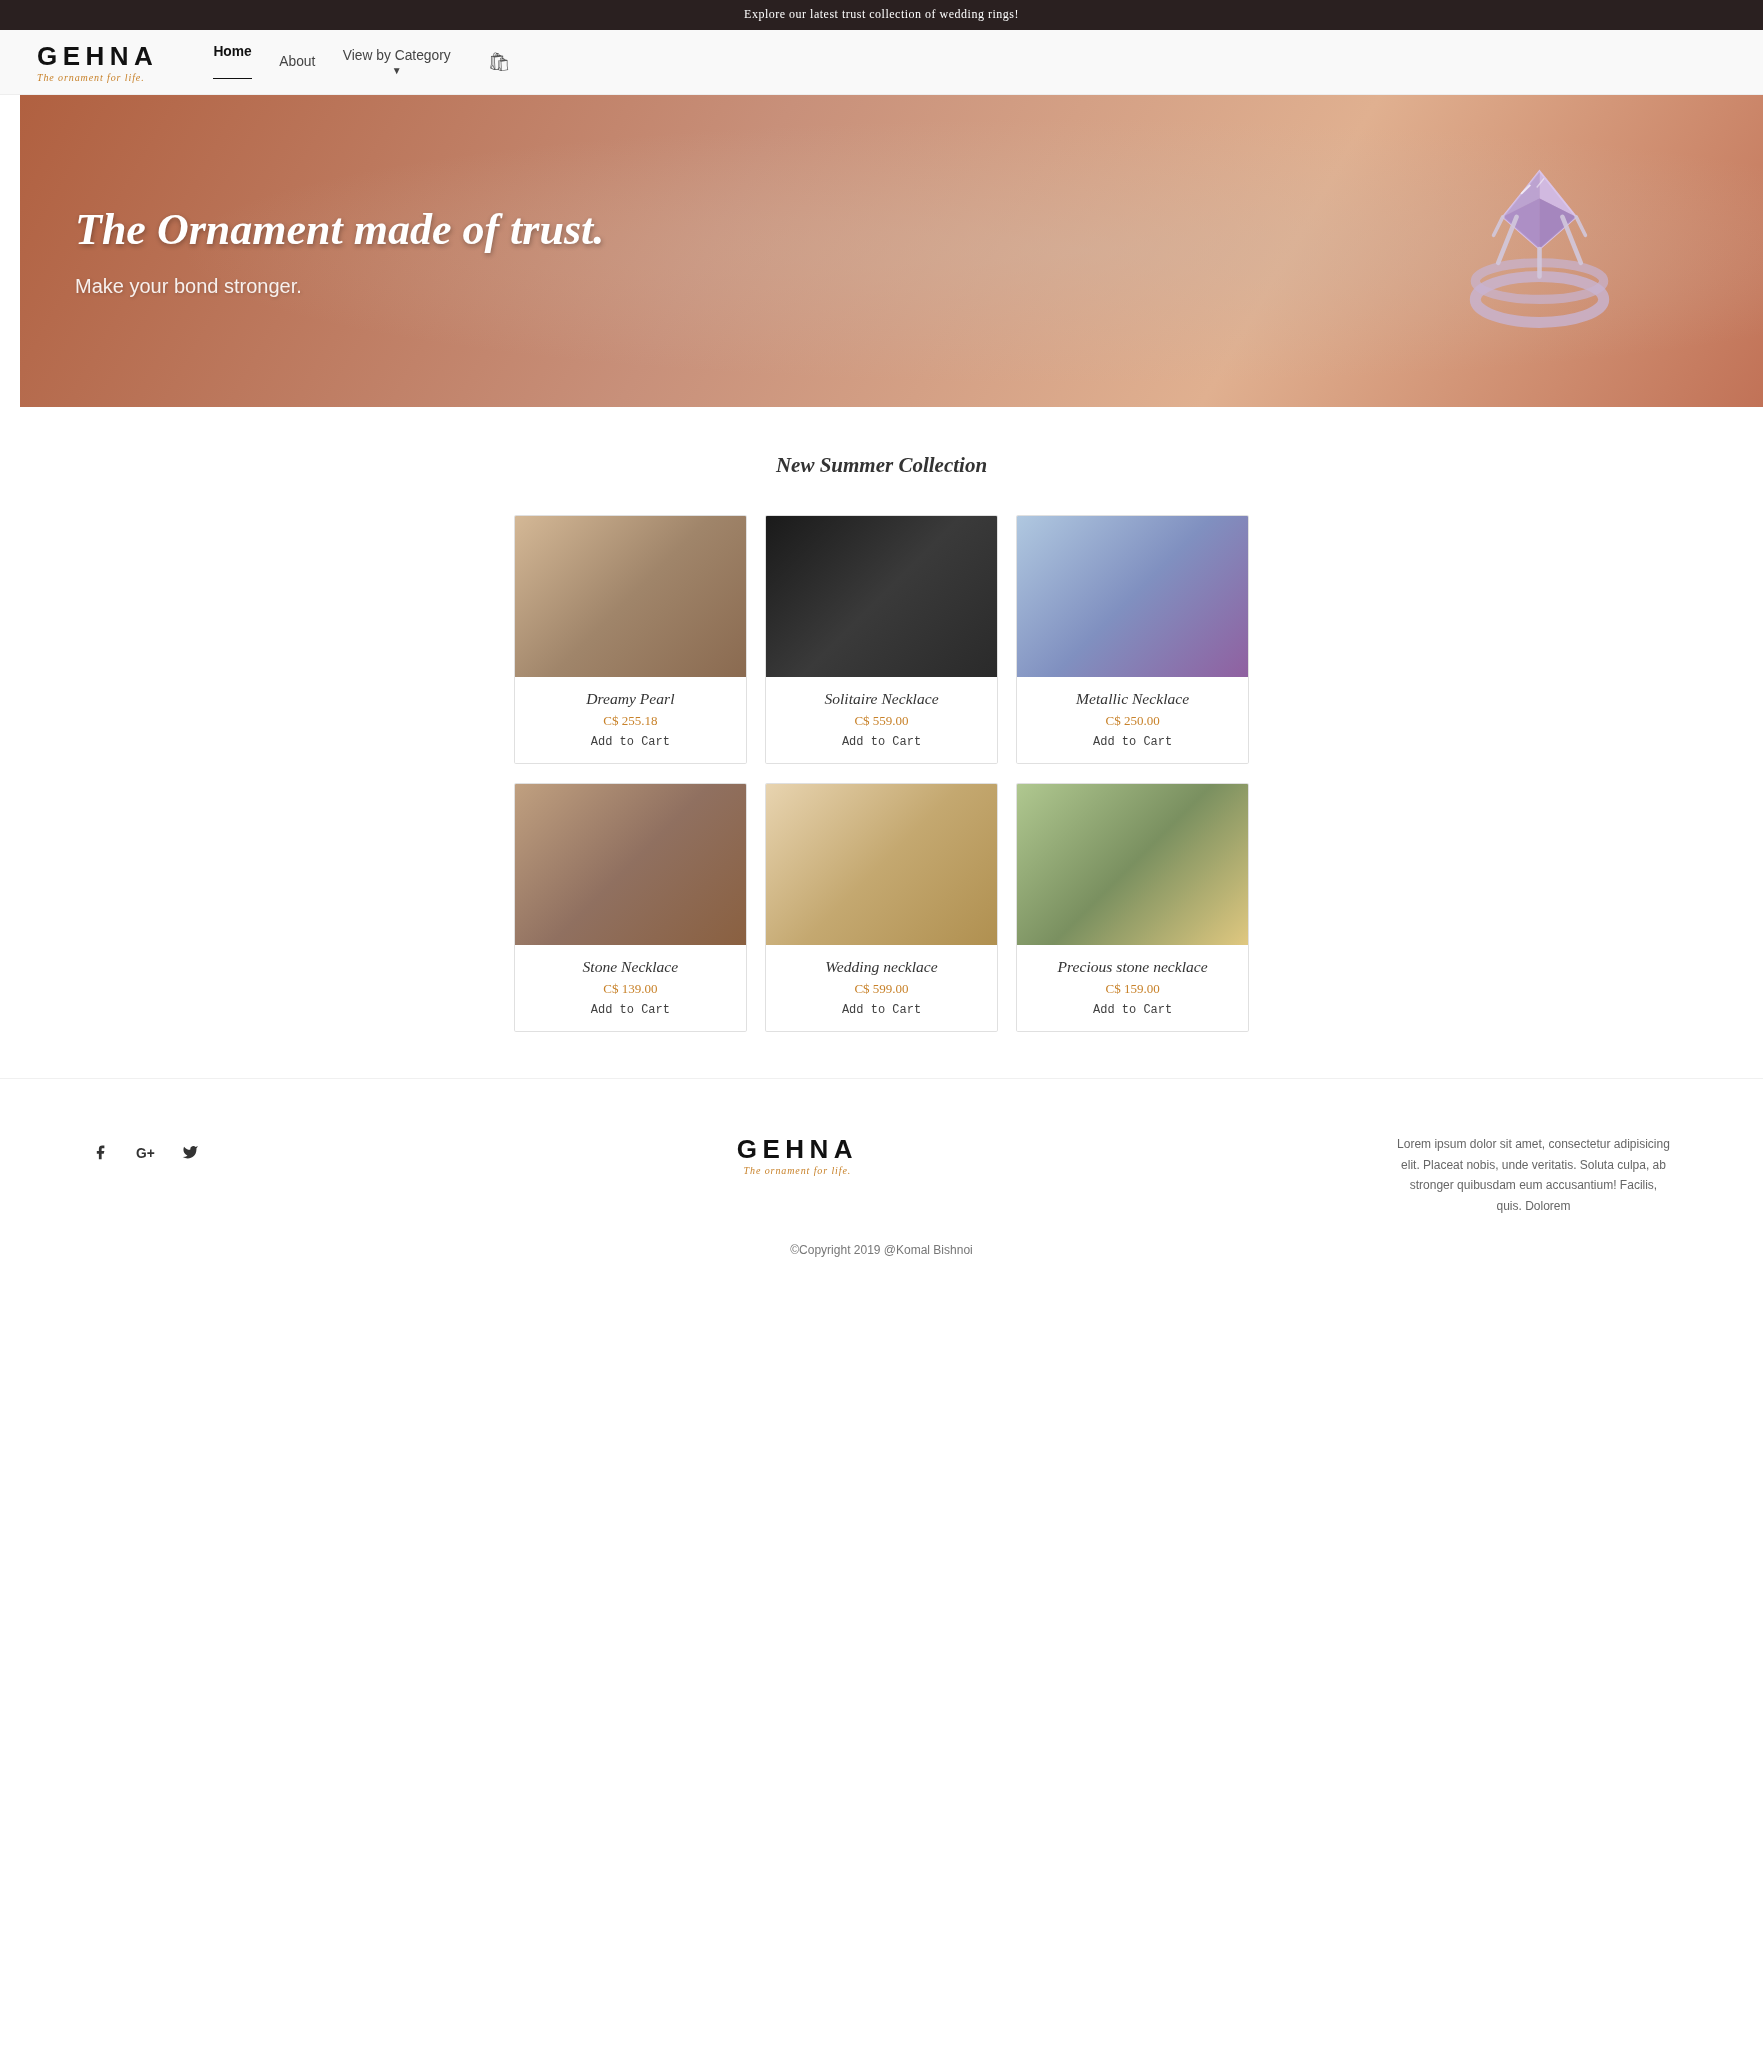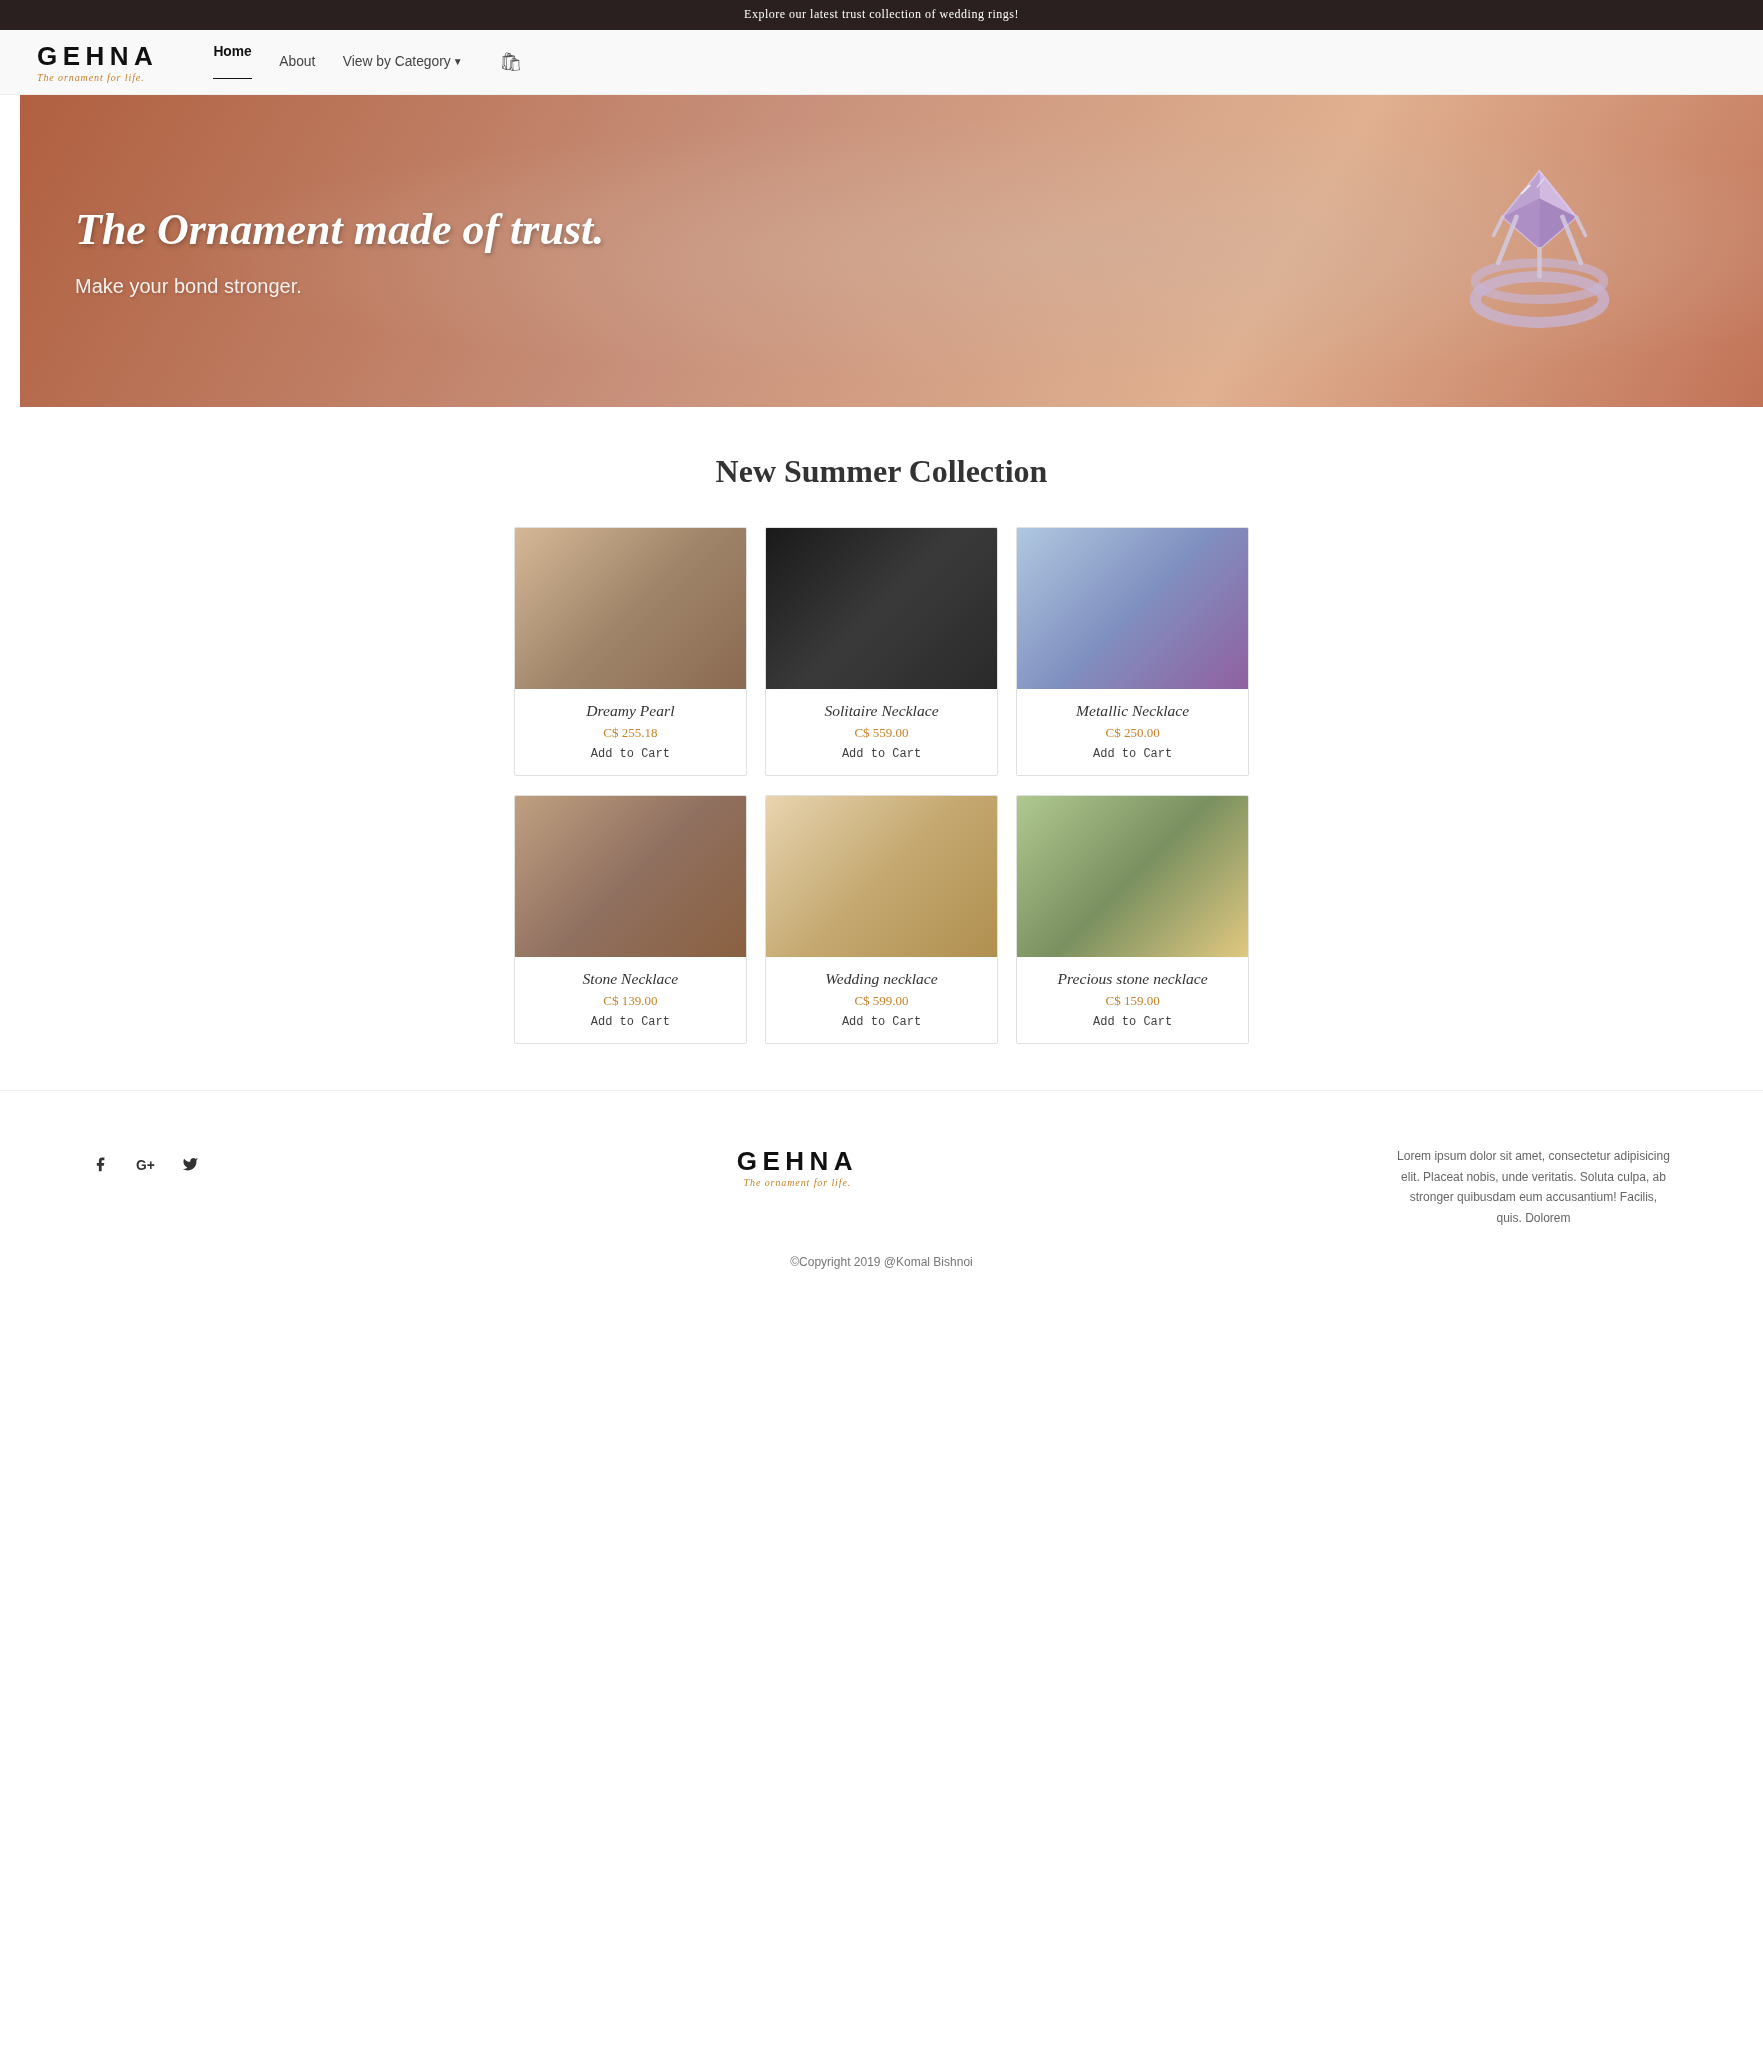--- a/index.html
+++ b/index.html
@@ -58,20 +58,21 @@
       padding-bottom: 19px;
     }
     .nav-dropdown {
       display: flex;
       align-items: center;
       gap: 2px;
       color: #444;
       font-size: 13.8px;
       font-family: 'Arial', sans-serif;
       cursor: pointer;
+      flex-direction: column;
     }
     .cart-icon {
       font-size: 18.4px;
       color: #555;
       margin-left: 9.2px;
     }
 
     
     .hero {
       width: 100%;
@@ -113,21 +114,22 @@
       text-shadow: 0.9px 0.9px 3.7px rgba(0,0,0,0.2);
     }
 
     
     .collection-section {
       padding: 46px 92px;
       background: #fff;
     }
     .section-title {
       text-align: center;
-      font-size: 32px;
+      font-size: 21px;
+      font-style: italic;
       color: #333;
       margin-bottom: 37px;
       font-family: 'Georgia', serif;
     }
     .products-grid {
       display: grid;
       grid-template-columns: repeat(3, 1fr);
       gap: 18.4px;
       max-width: 735px;
       margin: 0 auto;

